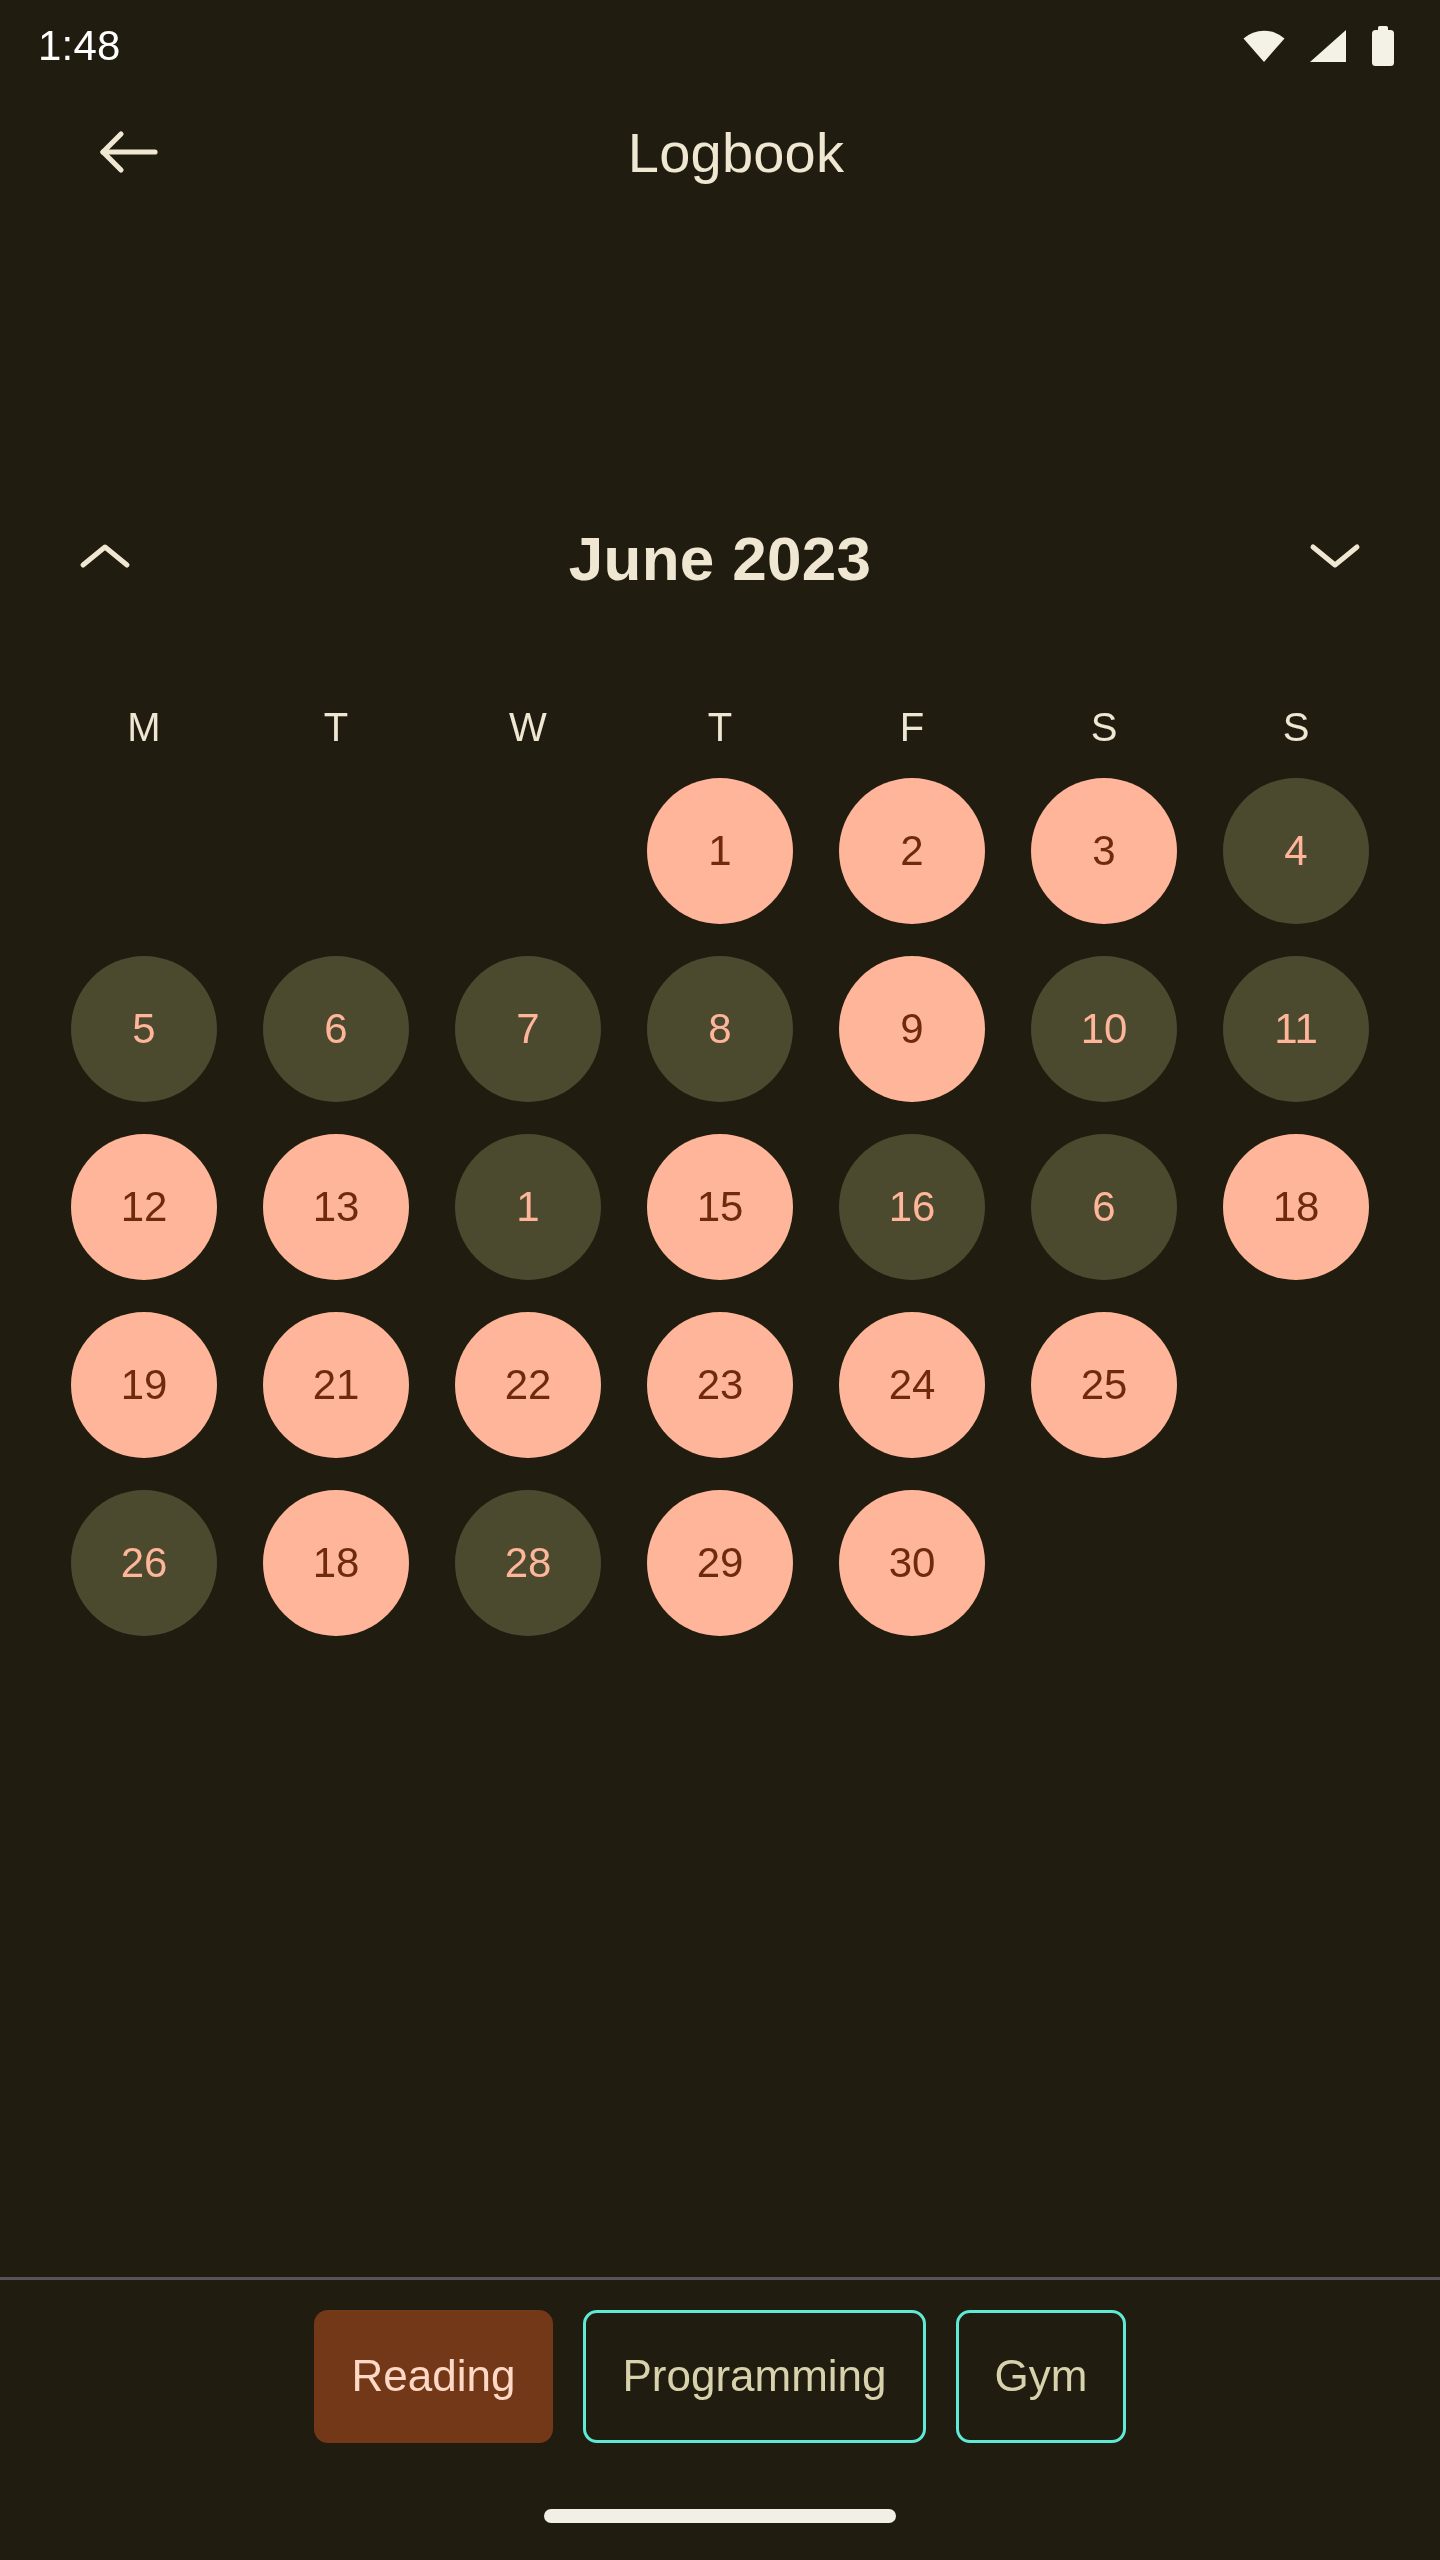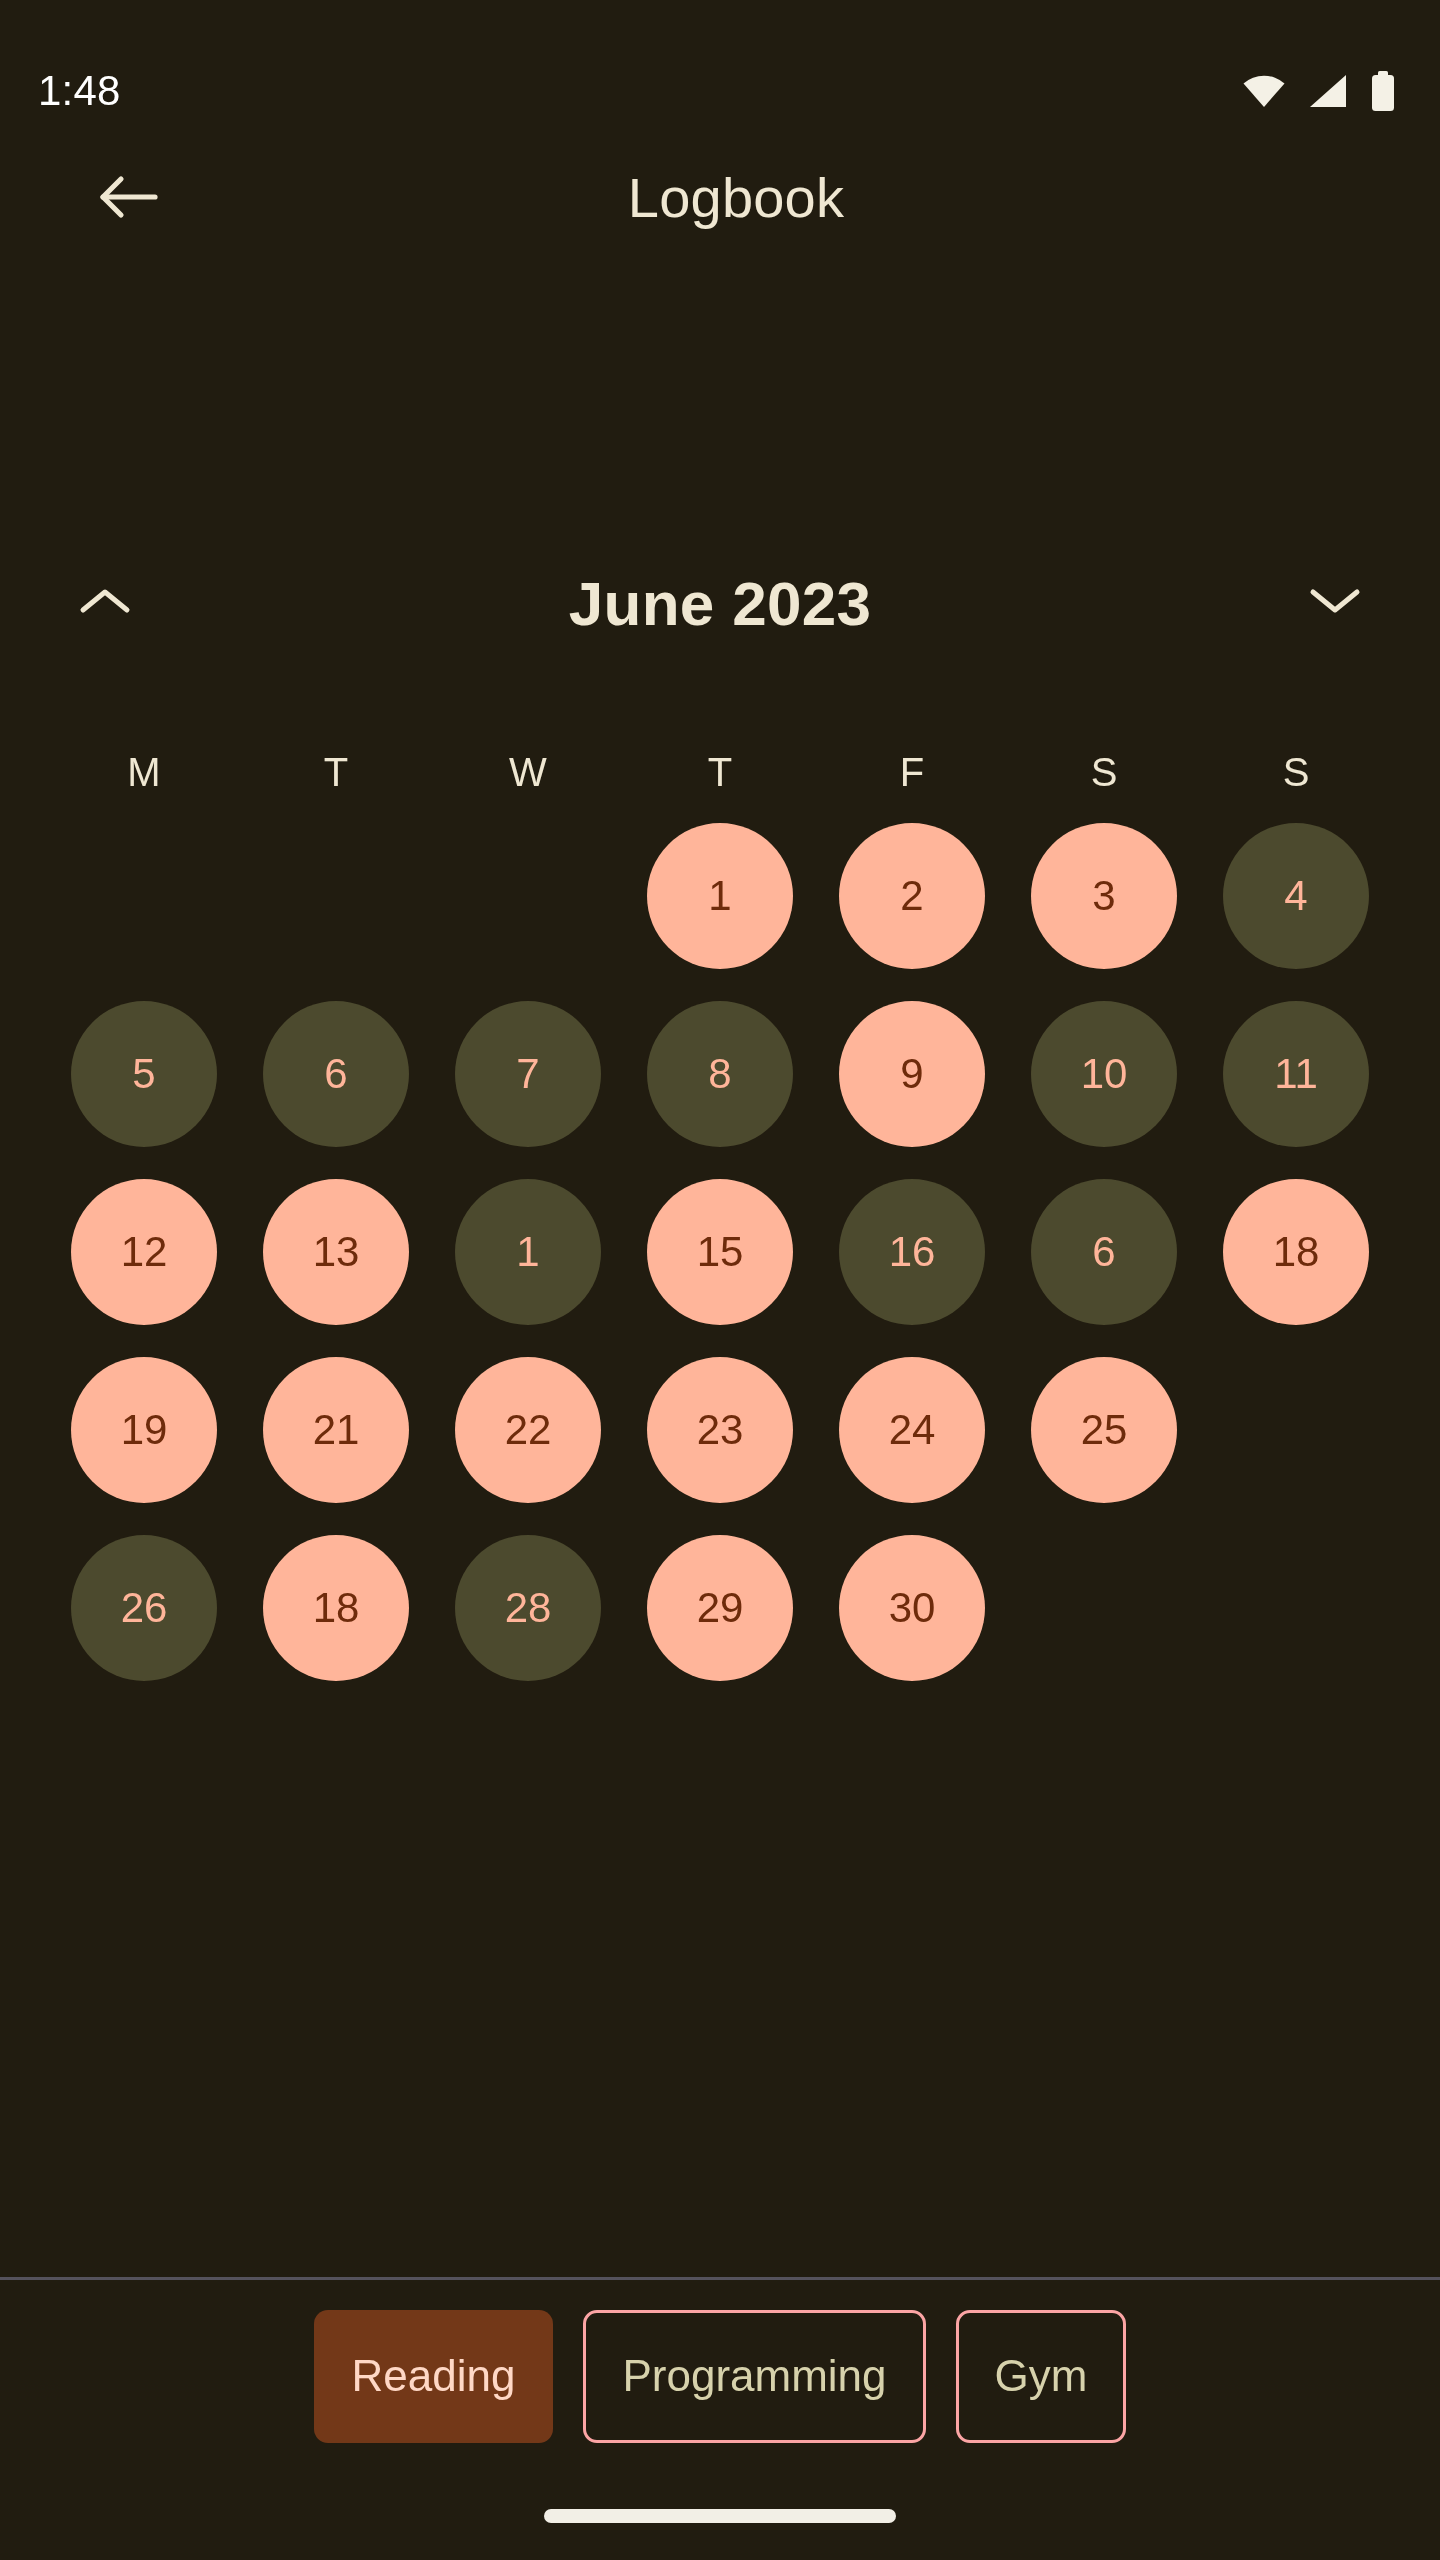--- a/index.html
+++ b/index.html
@@ -9,21 +9,20 @@
     font-family:"Liberation Sans", sans-serif;
     overflow:hidden;
   }
   .screen { position:relative; width:1440px; height:2560px; background:#211C10; display:flex; flex-direction:column; }
 
   
   .statusbar {
     height:92px; flex:0 0 92px;
     display:flex; align-items:center; justify-content:space-between;
     padding:0 44px 0 38px;
-    margin-top:45px;
   }
   .clock { color:#FFFFFF; font-size:42px; letter-spacing:0.2px; line-height:1; }
   .sysicons { display:flex; align-items:center; gap:22px; }
   .sysicons svg { display:block; }
 
   
   .appbar {
     height:120px; flex:0 0 120px;
     position:relative;
     display:flex; align-items:center;margin-left:32px;
@@ -77,21 +76,21 @@
   .chipbar {
     flex:0 0 192px; height:192px;
     display:flex; align-items:center; justify-content:center; gap:30px;
   }
   .chip {
     height:133px; padding:0 36px;
     display:flex; align-items:center; justify-content:center;
     border-radius:14px; font-size:44px; line-height:1; cursor:pointer; white-space:nowrap;
   }
   .chip.selected { background:#733818; color:#FFD8C6; border:2px solid transparent; }
-  .chip.unselected { background:transparent; color:#D7D2AC; border:3px solid #fca5a5; }
+  .chip.unselected { background:transparent; color:#D7D2AC; border:3px solid #5eead4; }
 
   .navbar { flex:0 0 88px; height:88px; display:flex; align-items:center; justify-content:center; }
   .nav-pill { width:352px; height:14px; border-radius:7px; background:#F2EFE6; }
 </style>
 </head>
 <body>
 
 <div class="screen">
 
   <div class="statusbar">

